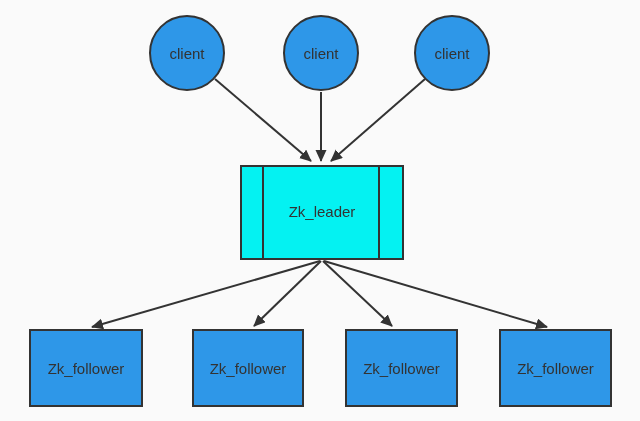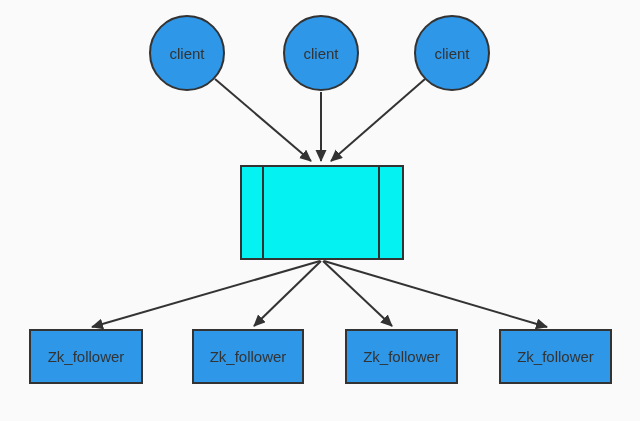--- a/index.html
+++ b/index.html
@@ -27,21 +27,21 @@
     font-size:15px;
     color:#333333;
   }
   .circle{
     width:76px;height:76px;
     border-radius:50%;
     background:#2e97e8;
   }
   .rect{
     background:#2e97e8;
-    width:113px;height:55px;
+    width:113px;height:78px;
     top:329px;
     text-align:right;
   }
   .leader{
     left:240px;top:165px;
     width:164px;height:95px;
     background:#04f2f2;
   }
   .vbar{
     position:absolute;top:-1px;bottom:-1px;
@@ -87,20 +87,21 @@
     <span>client</span>
   </div>
   <div class="node circle c3">
     <span>client</span>
   </div>
 
   <div class="node leader">
     <div class="vbar l"></div>
     <div class="vbar r"></div>
     <div class="leader-text">
+      <div>Zk_leader</div>
     </div>
   </div>
 
   <div class="node rect f1">
     <span>Zk_follower</span>
   </div>
   <div class="node rect f2">
     <span>Zk_follower</span>
   </div>
   <div class="node rect f3">

